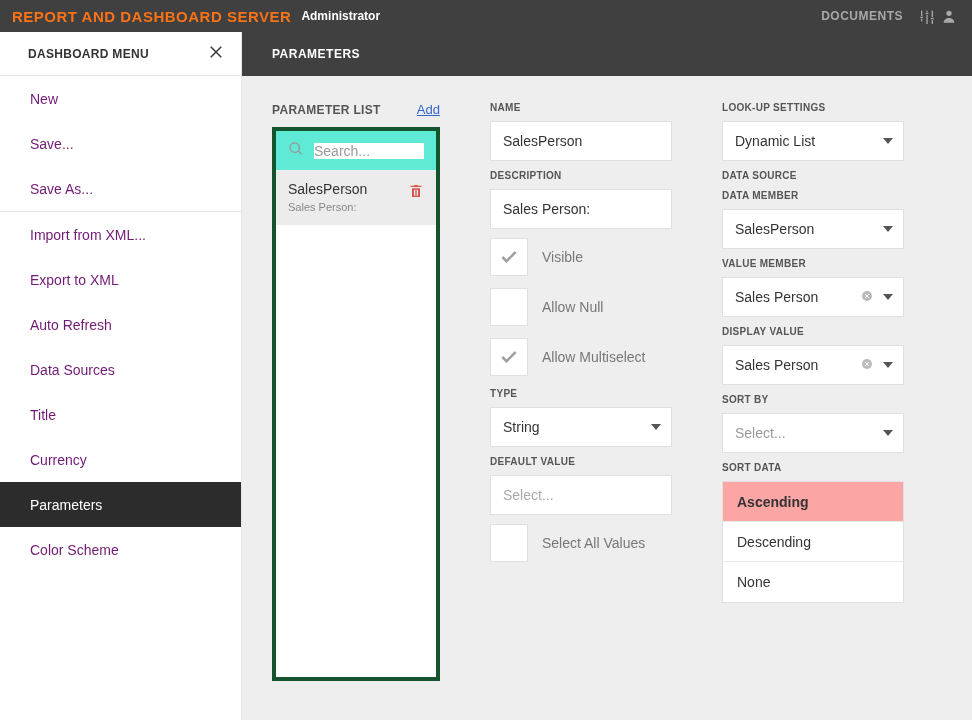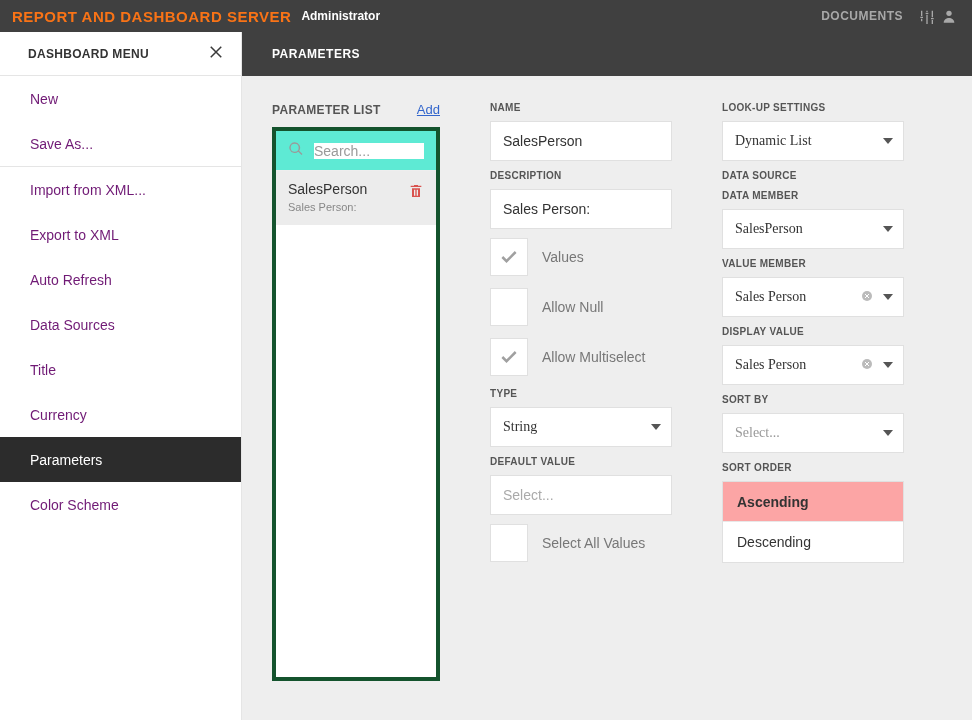--- a/index.html
+++ b/index.html
@@ -56,21 +56,21 @@
   .text-input { width: 100%; height: 40px; border: 1px solid #e0e0e0; background: #fff; padding: 0 12px; font-size: 14px; color: #333; outline: none; }
   .text-input::placeholder { color: #aaa; }
   
   .check-row { display: flex; align-items: center; gap: 14px; margin-bottom: 12px; }
   .checkbox { width: 38px; height: 38px; border: 1px solid #e0e0e0; background: #fff; display: flex; align-items: center; justify-content: center; cursor: pointer; }
   .checkbox svg { width: 20px; height: 20px; stroke: #a0a0a0; stroke-width: 3; fill: none; display: none; }
   .checkbox.checked svg { display: block; }
   .check-label { font-size: 14px; color: #777; }
   
   .select { width: 100%; height: 40px; border: 1px solid #e0e0e0; background: #fff; padding: 0 10px 0 12px; display: flex; align-items: center; justify-content: space-between; cursor: pointer; }
-  .select .val { font-size: 14px; color: #333; font-family: Liberation Serif, serif; }
+  .select .val { font-size: 14px; color: #333; }
   .select .val.placeholder { color: #999; }
   .select .actions { display: flex; align-items: center; gap: 10px; }
   .select .clear svg { width: 12px; height: 12px; fill: #bbb; }
   .select .caret svg { width: 10px; height: 10px; fill: #555; }
   
   .radio-group { border: 1px solid #e0e0e0; background: #fff; }
   .radio-item { height: 40px; display: flex; align-items: center; padding: 0 14px; font-size: 14px; color: #333; border-bottom: 1px solid #e8e8e8; cursor: pointer; }
   .radio-item:last-child { border-bottom: none; }
   .radio-item.selected { background: #fca5a5; font-weight: bold; }
 </style>
@@ -100,20 +100,21 @@
   <div class="sidebar">
     <div class="sidebar-head">
       <span class="label">DASHBOARD MENU</span>
       <span class="close">
         <svg viewBox="0 0 24 24">
             <path d="M5 5l14 14M19 5L5 19"></path>
           </svg>
       </span>
     </div>
     <div class="menu-item">New</div>
+    <div class="menu-item">Save...</div>
     <div class="menu-item">Save As...</div>
     <div class="menu-sep"></div>
     <div class="menu-item">Import from XML...</div>
     <div class="menu-item">Export to XML</div>
     <div class="menu-item">Auto Refresh</div>
     <div class="menu-item">Data Sources</div>
     <div class="menu-item">Title</div>
     <div class="menu-item">Currency</div>
     <div class="menu-item active">Parameters</div>
     <div class="menu-item">Color Scheme</div>
@@ -163,21 +164,21 @@
           <span class="field-label">DESCRIPTION</span>
           <input class="text-input" type="text" value="Sales Person:" style="">
         </div>
         <div class="field-group">
           <div class="check-row">
             <span class="checkbox checked">
                 <svg viewBox="0 0 24 24">
                   <path d="M4 12l5 5L20 6"></path>
                 </svg>
               </span>
-            <span class="check-label">Values</span>
+            <span class="check-label">Visible</span>
           </div>
           <div class="check-row">
             <span class="checkbox"></span>
             <span class="check-label">Allow Null</span>
           </div>
           <div class="check-row">
             <span class="checkbox checked">
                 <svg viewBox="0 0 24 24">
                   <path d="M4 12l5 5L20 6"></path>
                 </svg>
@@ -269,22 +270,23 @@
           <div class="select">
             <span class="val placeholder">Select...</span>
             <span class="actions">
                 <span class="caret"><svg viewBox="0 0 10 10">
                     <path d="M0 2l5 6 5-6z"></path>
                   </svg></span>
               </span>
           </div>
         </div>
         <div class="field-group">
-          <span class="field-label">SORT ORDER</span>
+          <span class="field-label">SORT DATA</span>
           <div class="radio-group">
             <div class="radio-item selected">Ascending</div>
             <div class="radio-item">Descending</div>
+            <div class="radio-item">None</div>
           </div>
         </div>
       </div>
     </div>
   </div>
 </div>
 
 </body></html>

